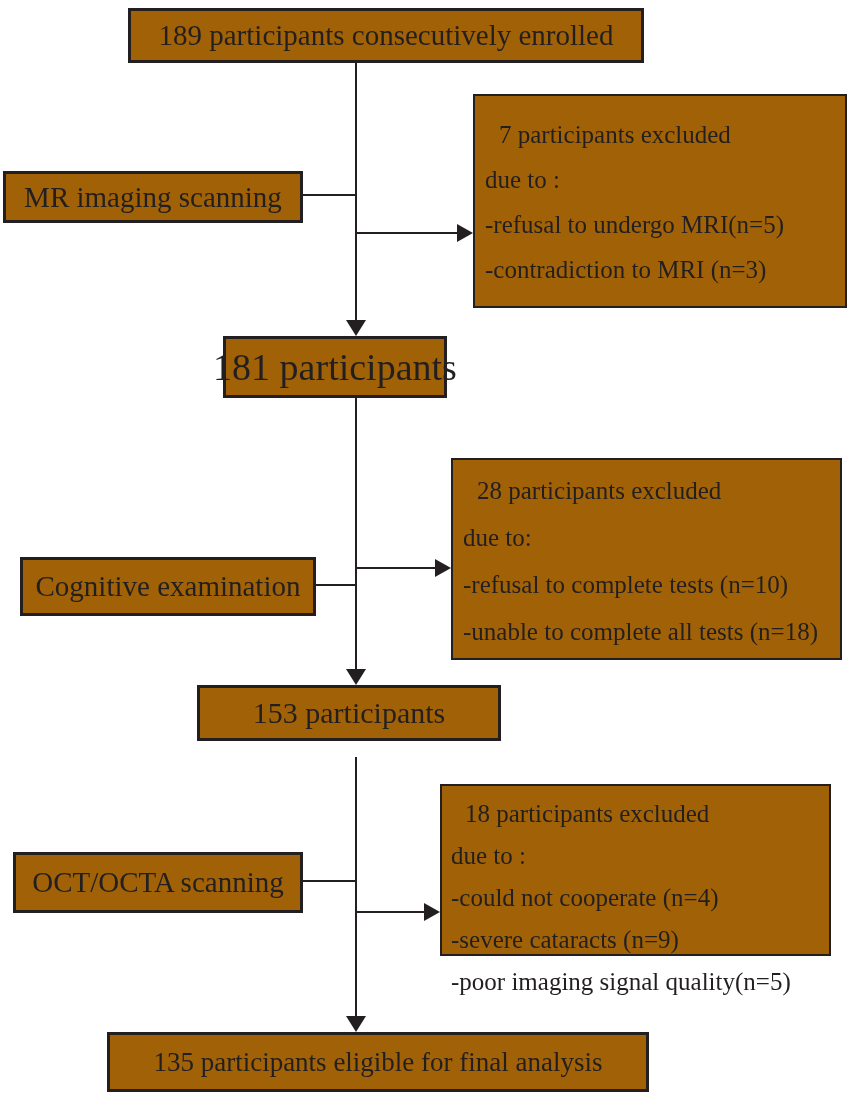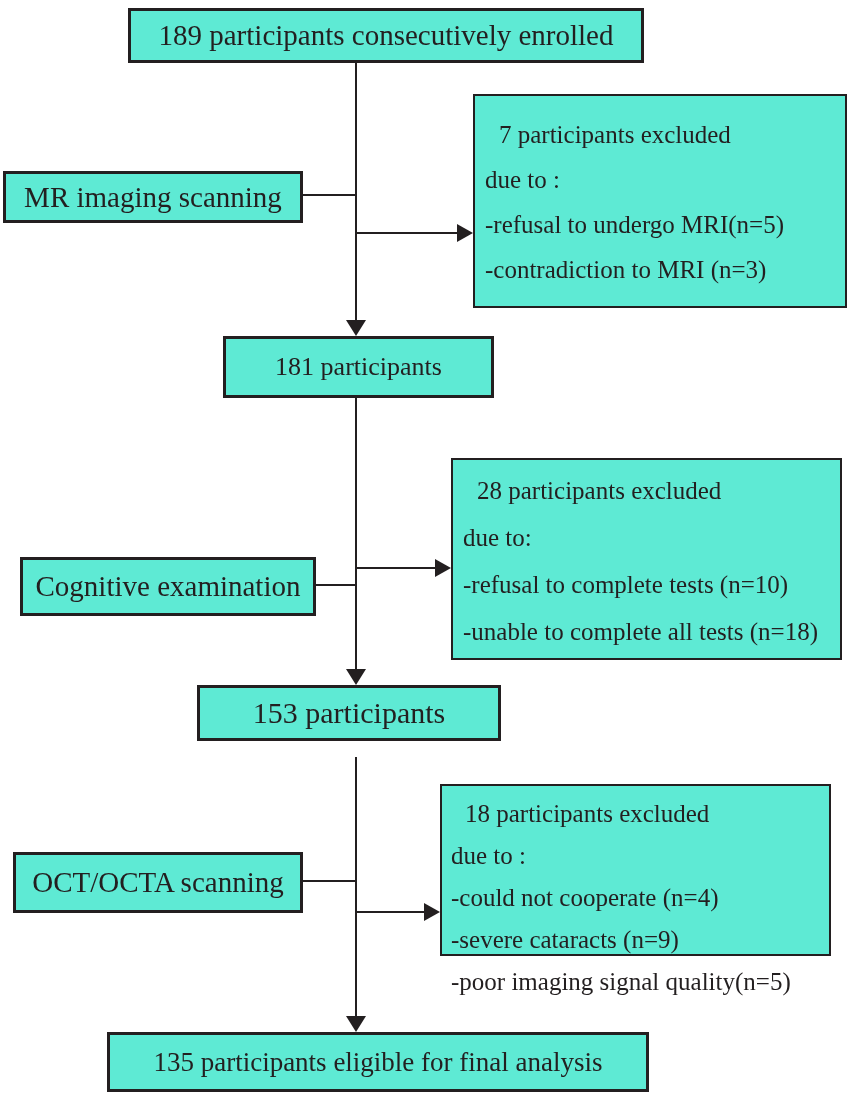--- a/index.html
+++ b/index.html
@@ -13,21 +13,21 @@
     height: 1097px;
     background: #ffffff;
     font-family: "Liberation Serif", serif;
     color: #231f20;
     overflow: hidden;
   }
   .box {
     position: absolute;
     box-sizing: border-box;
     border: 3px solid #231f20;
-    background: #5eead4;
+    background: #a16207;
   }
   .box.center {
     display: flex;
     align-items: center;
     justify-content: center;
     text-align: center;
     white-space: nowrap;
   }
   .excl {
     border-width: 2px;
@@ -77,21 +77,21 @@
     <span>MR imaging scanning</span>
   </div>
 
   <div class="box excl" style="left:473px; top:94px; width:374px; height:214px; font-size:25px; line-height:45px; padding:16px 4px 0 10px;">
     <div class="tline first">7 participants excluded</div>
     <div class="tline">due to :</div>
     <div class="tline">-refusal to undergo MRI(n=5)</div>
     <div class="tline">-contradiction to MRI (n=3)</div>
   </div>
 
-  <div class="box center" style="left:223px; top:336px; width:271px; height:62px; font-size:26px;text-align:right;">
+  <div class="box center" style="left:223px; top:336px; width:224px; height:62px; font-size:38px;text-align:right;">
     <span>181 participants</span>
   </div>
 
   <div class="box center" style="left:20px; top:557px; width:296px; height:59px; font-size:29px;">
     <span>Cognitive examination</span>
   </div>
 
   <div class="box excl" style="left:451px; top:458px; width:391px; height:202px; font-size:25px; line-height:47px; padding:7px 4px 0 10px;">
     <div class="tline first">28 participants excluded</div>
     <div class="tline">due to:</div>

